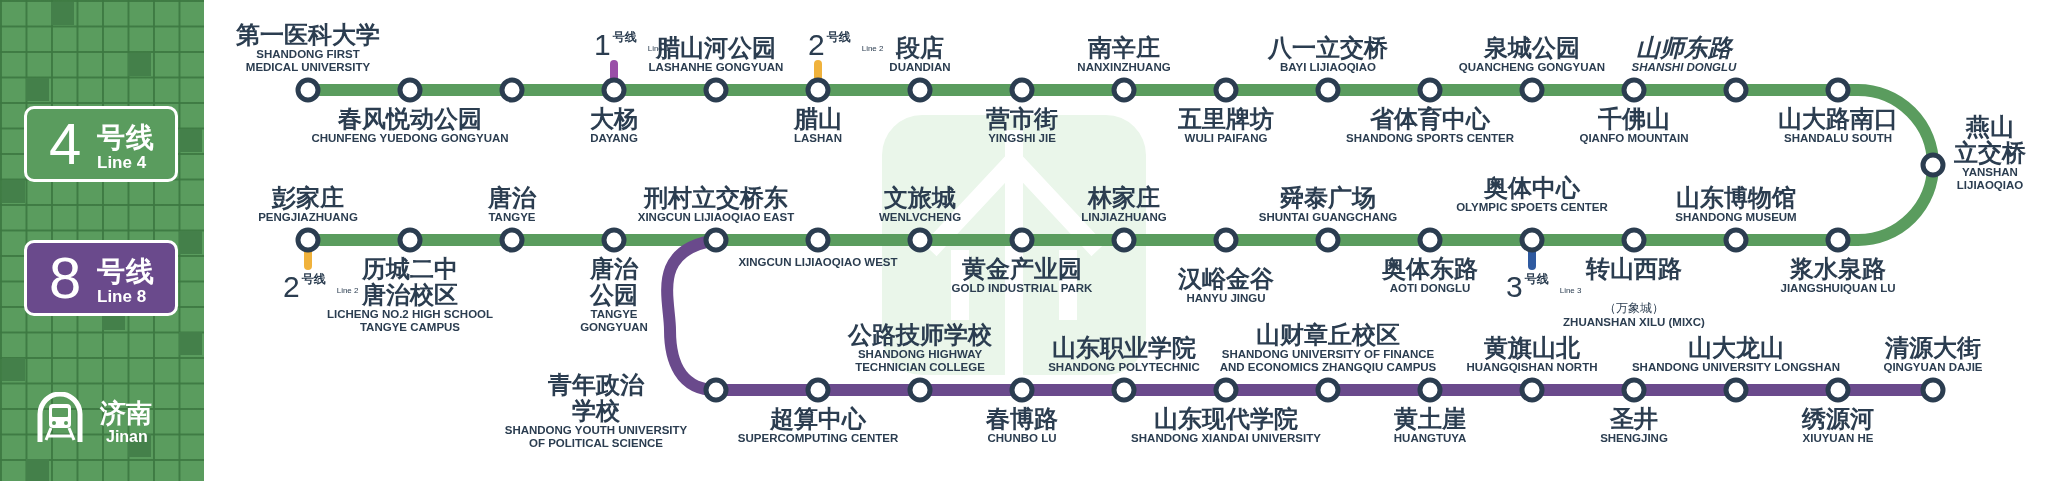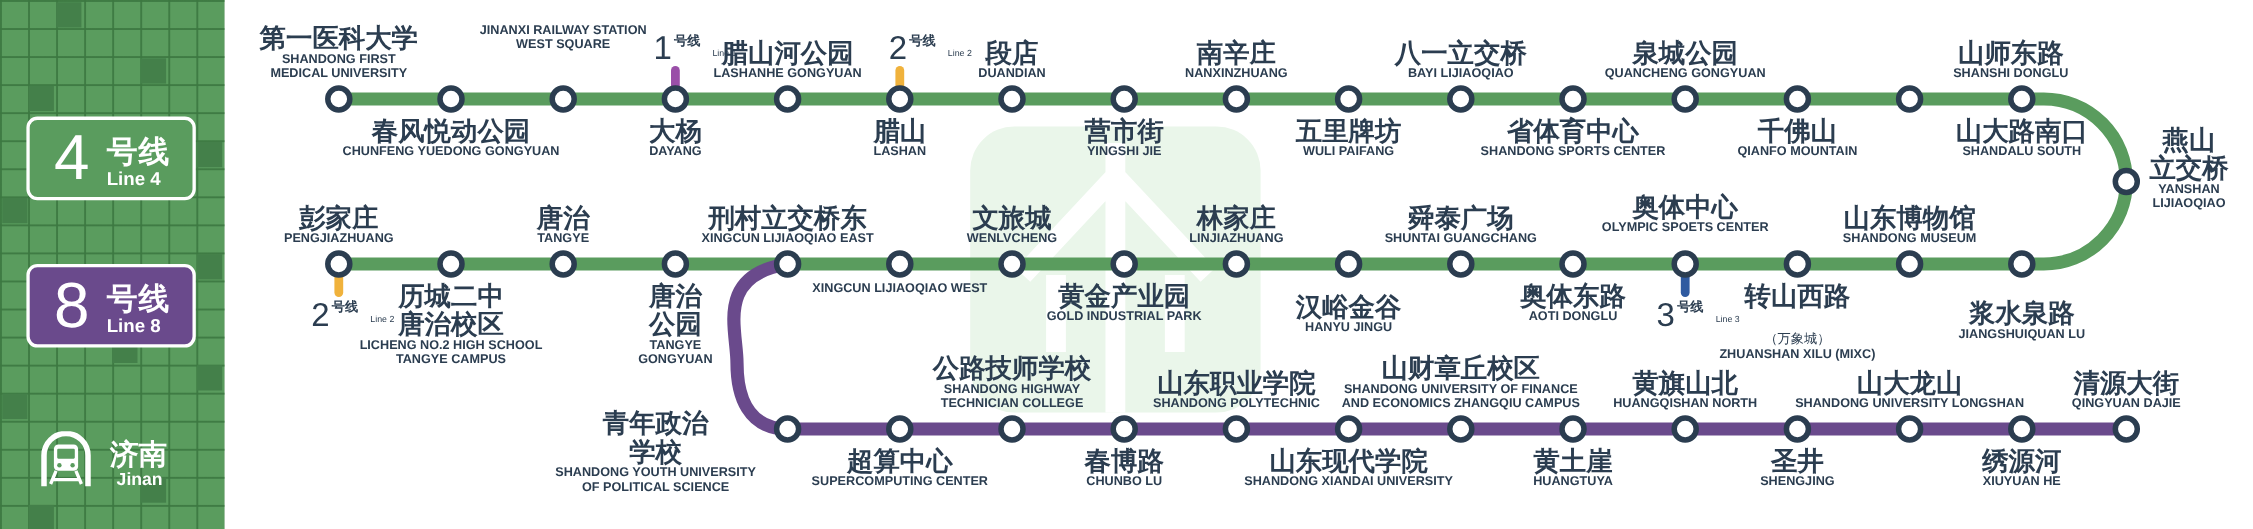--- a/index.html
+++ b/index.html
@@ -143,22 +143,20 @@
     <div class="st" style="left: 308px; top: 22px;">
       <div class="cn" style="white-space: pre-line;">第一医科大学</div>
       <div class="en" style="white-space: pre-line;">SHANDONG FIRST
 MEDICAL UNIVERSITY</div>
     </div>
     <div class="st" style="left: 410px; top: 106px;">
       <div class="cn" style="white-space: pre-line;">春风悦动公园</div>
       <div class="en" style="white-space: pre-line;">CHUNFENG YUEDONG GONGYUAN</div>
     </div>
     <div class="st" style="left: 512px; top: 22px;">
-      <div class="en" style="white-space: pre-line;">JINANXI RAILWAY STATION
-WEST SQUARE</div>
     </div>
     <div class="st" style="left: 614px; top: 106px;">
       <div class="cn" style="white-space: pre-line;">大杨</div>
       <div class="en" style="white-space: pre-line;">DAYANG</div>
     </div>
     <div class="st" style="left: 716px; top: 35px;">
       <div class="cn" style="white-space: pre-line;">腊山河公园</div>
       <div class="en" style="white-space: pre-line;">LASHANHE GONGYUAN</div>
     </div>
     <div class="st" style="left: 818px; top: 106px;">
@@ -190,21 +188,21 @@
       <div class="en" style="white-space: pre-line;">SHANDONG SPORTS CENTER</div>
     </div>
     <div class="st" style="left: 1532px; top: 35px;">
       <div class="cn" style="white-space: pre-line;">泉城公园</div>
       <div class="en" style="white-space: pre-line;">QUANCHENG GONGYUAN</div>
     </div>
     <div class="st" style="left: 1634px; top: 106px;">
       <div class="cn" style="white-space: pre-line;">千佛山</div>
       <div class="en" style="white-space: pre-line;">QIANFO MOUNTAIN</div>
     </div>
-    <div class="st" style="left: 1828px; top: 35px;">
+    <div class="st" style="left: 1684px; top: 35px; font-style: italic;">
       <div class="cn" style="white-space: pre-line;">山师东路</div>
       <div class="en" style="white-space: pre-line;">SHANSHI DONGLU</div>
     </div>
     <div class="st" style="left: 1838px; top: 106px;">
       <div class="cn" style="white-space: pre-line;">山大路南口</div>
       <div class="en" style="white-space: pre-line;">SHANDALU SOUTH</div>
     </div>
   </div>
 <div id="labels4mid">
     <div class="st" style="left: 308px; top: 185px;">
@@ -265,21 +263,21 @@
     <div class="st" style="left: 1634px; top: 256px;">
       <div class="cn" style="white-space: pre-line;">转山西路</div>
       <div class="sub">（万象城）</div>
       <div class="en" style="white-space: pre-line;">ZHUANSHAN XILU (MIXC)</div>
     </div>
     <div class="st" style="left: 1736px; top: 185px;">
       <div class="cn" style="white-space: pre-line;">山东博物馆</div>
       <div class="en" style="white-space: pre-line;">SHANDONG MUSEUM</div>
     </div>
     <div class="st" style="left: 1838px; top: 256px;">
-      <div class="cn" style="white-space: pre-line; margin-top: 16px;">浆水泉路</div>
+      <div class="cn" style="white-space: pre-line;">浆水泉路</div>
       <div class="en" style="white-space: pre-line;">JIANGSHUIQUAN LU</div>
     </div>
   </div>
 <div id="labels8">
     <div class="st" style="left: 596px; top: 372px;">
       <div class="cn" style="white-space: pre-line;">青年政治
 学校</div>
       <div class="en" style="white-space: pre-line;">SHANDONG YOUTH UNIVERSITY
 OF POLITICAL SCIENCE</div>
     </div>

